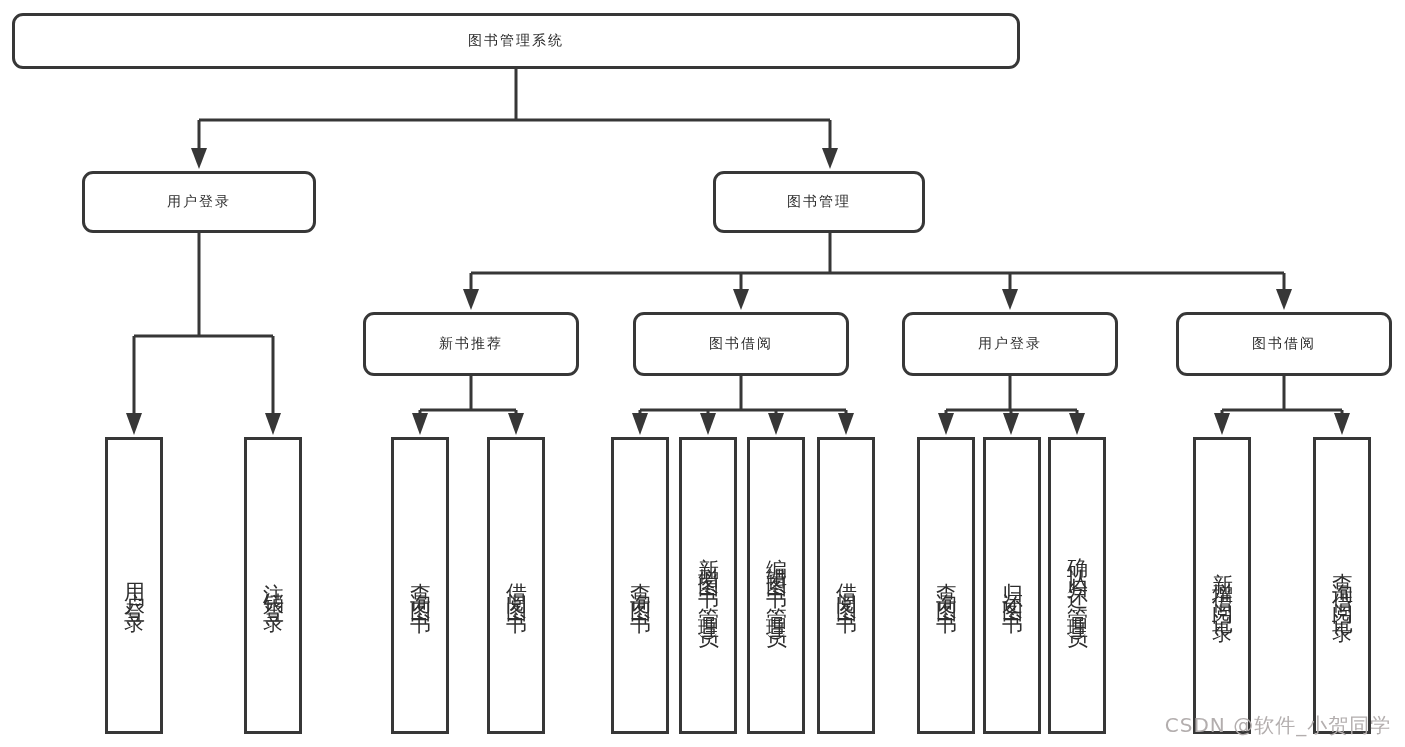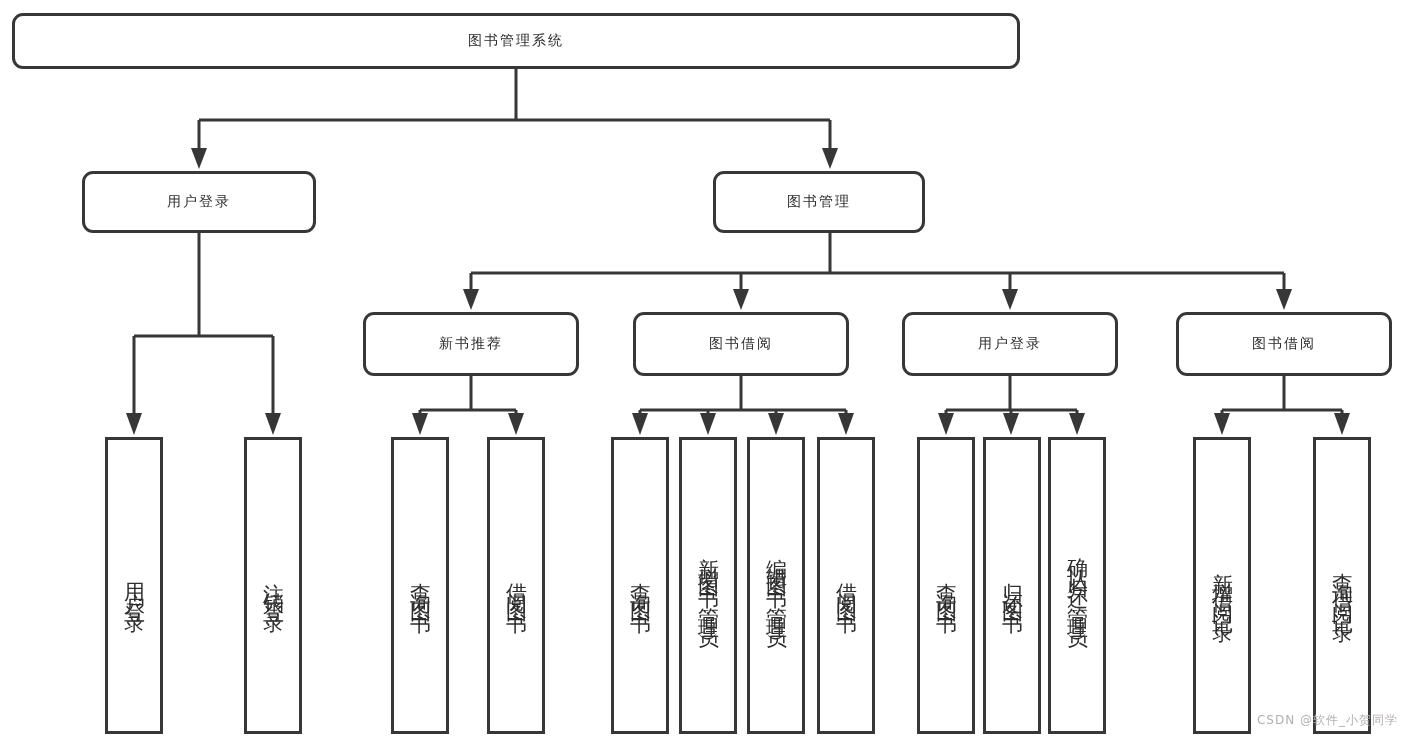--- a/index.html
+++ b/index.html
@@ -43,25 +43,25 @@
     text-orientation: mixed;
     font-size: 21px;
     letter-spacing: 10px;
     line-height: 1;
   }
   .watermark {
     position: absolute;
     left: 1158px;
     top: 712px;
     width: 240px;
-    font-size: 12px;
+    font-size: 20px;
     letter-spacing: 1px;
     color: #b3aeae;
     white-space: nowrap;
-    text-align: right;
+    text-align: center;
   }
 </style>
 </head>
 <body>
 
 <div id="canvas">
 
   <svg id="wires" viewBox="0 0 1405 747" xmlns="http://www.w3.org/2000/svg">
     <g stroke="#373737" stroke-width="3" fill="none">
 

